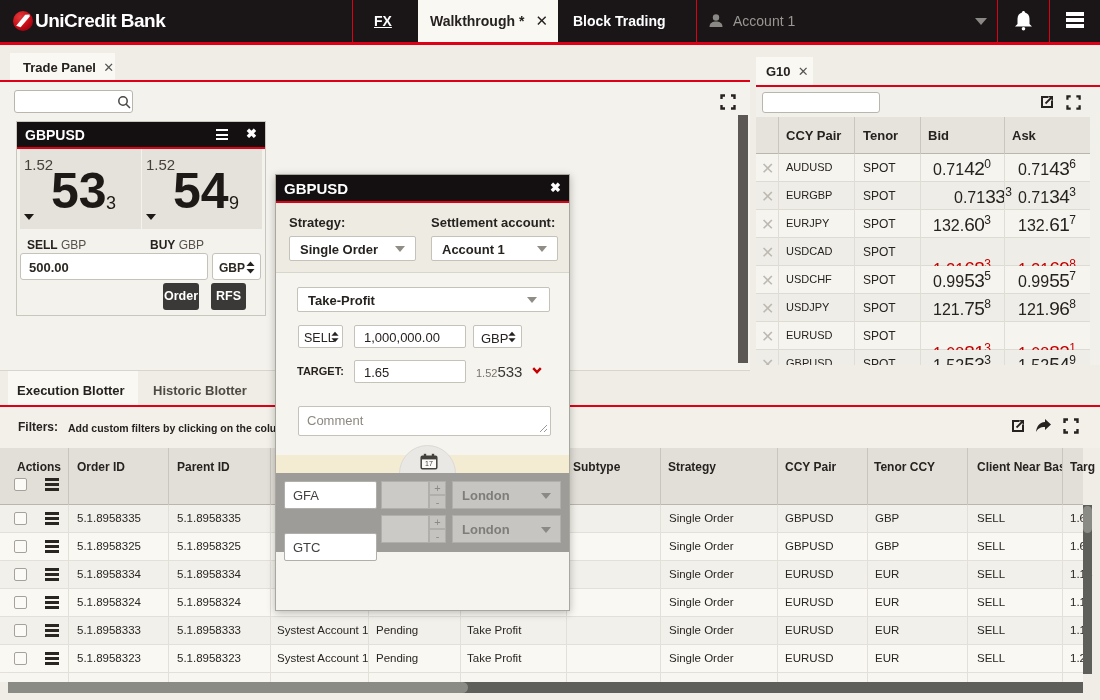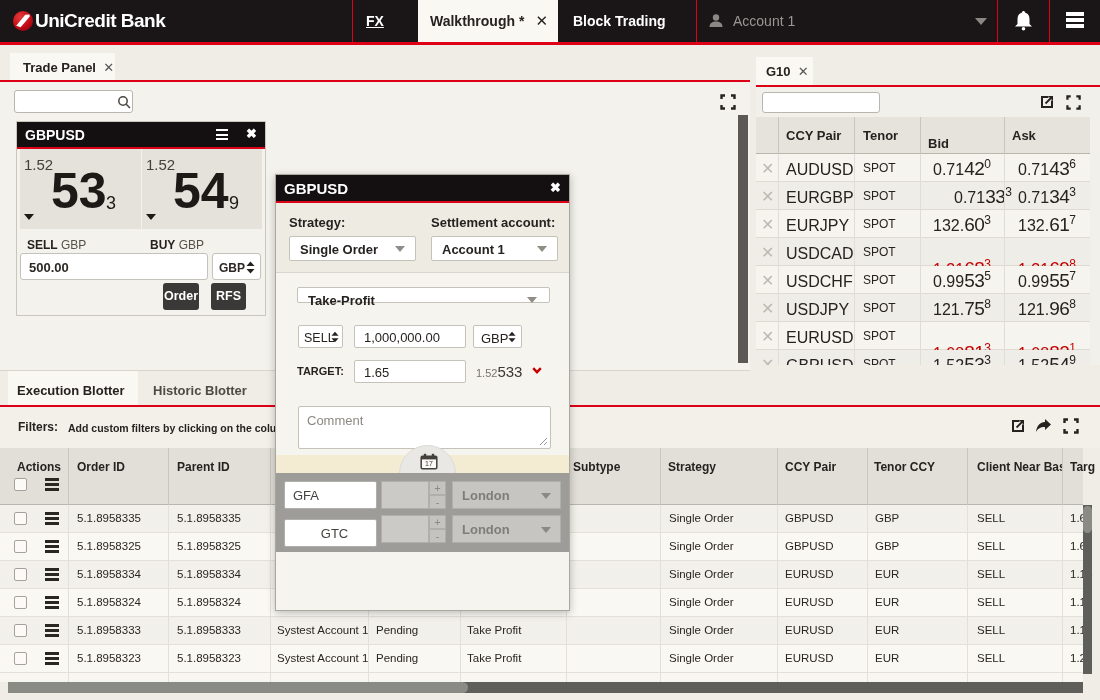--- a/index.html
+++ b/index.html
@@ -44,21 +44,21 @@
 
 #g10tab { left:756px; top:57px; width:57px; height:29px; background:#f9f8f3; font-size:13px; font-weight:bold; color:#262220; line-height:29px; padding-left:10px; }
 #redline-right { left:756px; top:85px; width:344px; height:2px; background:#dd0016; }
 #rightpanel { left:756px; top:87px; width:344px; height:278px; background:#f2f0ea; overflow:hidden; }
 #rsearch { left:6px; top:5px; width:118px; height:21px; }
 #g10table { position:absolute; left:0; top:30px; width:334px; }
 #g10table .hrow { height:37px; background:#e5e3dc; border-bottom:1px solid #b9b6ae; }
 #g10table .hcell { position:absolute; font-size:13px; font-weight:bold; color:#262220; top:11px; }
 .g10row { position:absolute; width:334px; height:28px; border-bottom:1px solid #dedbd3; }
 .g10row .x { position:absolute; left:5px; top:5px; color:#bcb9b2; font-size:16px; }
-.g10row .pair { position:absolute; left:30px; top:7px; font-size:16px; color:#262220; }
+.g10row .pair { position:absolute; left:30px; top:7px; font-size:11px; color:#262220; }
 .g10row .tenor { position:absolute; left:107px; top:7px; font-size:12px; color:#262220; }
 .px { position:absolute; top:4px; white-space:nowrap; color:#262220; text-align:center; }
 .px .s { font-size:16px; vertical-align:baseline; }
 .px .b { font-size:19px; letter-spacing:-0.5px; }
 .px .u { font-size:12px; vertical-align:super; position:relative; top:-1px; }
 .px.red { color:#c40000;margin-top:16px; }
 #exectab { left:8px; top:371px; width:130px; height:34px; background:#f9f8f3; }
 #redline-blot { left:0; top:405px; width:1100px; height:2px; background:#dd0016; }
 #filterrow { left:0; top:407px; width:1100px; height:41px; background:#f2f0e9; }
 #blothead { left:0; top:448px; width:1083px; height:57px; background:#e2dfd8; border-bottom:1px solid #b9b6ae; }
@@ -104,21 +104,21 @@
       <radialGradient id="lg" cx="0.35" cy="0.3" r="0.85">
     <stop offset="0" stop-color="#e23b3b"></stop>
         <stop offset="0.55" stop-color="#c90e17"></stop>
         <stop offset="1" stop-color="#8e0010"></stop>
   </radialGradient>
     </defs>
   <circle cx="10" cy="10" r="10" fill="url(#lg)"></circle>
   <path d="M3.2 14.8 L12.2 3.8 L16.6 3.6 L16.6 5.8 L7.6 16.2 Z" fill="#fff"></path>
 </svg>
 <div class="abs" id="logo-text">UniCredit Bank</div>
-<div class="abs toptab" id="tab-fx" style="padding-left:13px;text-decoration:underline;">FX</div>
+<div class="abs toptab" id="tab-fx" style="padding-left:21px;text-decoration:underline;">FX</div>
 <div class="abs toptab" id="tab-walk" style="padding-left:12px;">Walkthrough *<span style="position:absolute; right:10px; font-weight:normal; font-size:15px;">✕</span></div>
 <div class="abs toptab" id="tab-block" style="padding-left:15px;">Block Trading</div>
 
 <svg class="abs" style="left:708px; top:13px;" width="16" height="16" viewBox="0 0 16 16">
   <circle cx="8" cy="4.5" r="3.2" fill="#8a8884"></circle>
   <path d="M1.5 14 C1.5 9.8 5 8.6 8 8.6 C11 8.6 14.5 9.8 14.5 14 Z" fill="#8a8884"></path>
 </svg>
 <div class="abs" id="acct-label">Account 1</div>
 <div class="abs" style="left:975px; top:18px; width:0; height:0; border-left:6px solid transparent; border-right:6px solid transparent; border-top:7px solid #8a8884;"></div>
 <div class="abs" id="redsep2"></div>
@@ -196,21 +196,21 @@
     <path d="M6.5 9.5 L12 4" fill="none" stroke="#262220" stroke-width="1.8"></path>
     <path d="M9 2 L14 2 L14 7 Z" fill="#262220"></path>
   </svg>
   <svg class="abs" style="left:310px; top:8px;" width="16" height="15" viewBox="0 0 17 16">
     <path d="M1.5 5 L1.5 1.5 L5 1.5 M11 1.5 L14.5 1.5 L14.5 5 M14.5 11 L14.5 14.5 L11 14.5 M5 14.5 L1.5 14.5 L1.5 11" fill="none" stroke="#262220" stroke-width="2.4"></path>
   </svg>
   <div id="g10table">
     <div class="hrow" style="position:relative;">
       <div class="hcell" style="left:30px;">CCY Pair</div>
       <div class="hcell" style="left:107px;">Tenor</div>
-      <div class="hcell" style="left:172px;margin-top:8px;">Bid</div>
+      <div class="hcell" style="left:172px;">Bid</div>
       <div class="hcell" style="left:256px;">Ask</div>
       <div class="vline" style="left:22px; height:37px;"></div>
       <div class="vline" style="left:98px; height:37px;"></div>
       <div class="vline" style="left:164px; height:37px;"></div>
       <div class="vline" style="left:248px; height:37px;"></div>
     </div>
   <div class="g10row" style="top:37px; background:#f6f4ee;">
     <span class="x">✕</span>
         <span class="pair">AUDUSD</span>
         <span class="tenor">SPOT</span>
@@ -555,56 +555,56 @@
       <span class="t">GBPUSD</span>
     <span style="position:absolute; right:8px; top:5px; color:#fff; font-size:13px; font-weight:bold;">✖</span>
   </div>
   <div class="abs" id="mredline"></div>
   <div class="abs" id="msection1">
     <div class="mlabel" style="left:13px; top:12px;">Strategy:</div>
     <div class="mlabel" style="left:155px; top:12px;">Settlement account:</div>
     <div class="msel" style="left:13px; top:33px; width:127px; height:25px; padding:5px 0 0 10px;">Single Order<div class="caret" style="right:10px; top:9px;"></div></div>
     <div class="msel" style="left:155px; top:33px; width:127px; height:25px; padding:5px 0 0 10px;">Account 1<div class="caret" style="right:10px; top:9px;"></div></div>
   </div>
-  <div class="msel" style="left:21px; top:112px; width:253px; height:16px; padding:5px 8px 0 10px;">Take-Profit<div class="caret" style="right:12px; top:9px;"></div></div>
+  <div class="msel" style="left:21px; top:112px; width:253px; height:25px; padding:5px 8px 0 10px;">Take-Profit<div class="caret" style="right:12px; top:9px;"></div></div>
   <div class="msel" style="left:22px; top:150px; width:45px; height:23px; padding:5px 0 0 5px; font-size:12.5px; font-weight:normal;">SELL<svg style="position:absolute; right:3px; top:5px;" width="8" height="12" viewBox="0 0 9 13">
         <path d="M0.5 5 L4.5 0.5 L8.5 5 Z" fill="#262220"></path>
         <path d="M0.5 8 L4.5 12.5 L8.5 8 Z" fill="#262220"></path>
       </svg></div>
   <div class="msel" style="left:78px; top:150px; width:112px; height:23px; padding:4px 0 0 9px; font-weight:normal;">1,000,000.00</div>
   <div class="msel" style="left:197px; top:150px; width:49px; height:23px; padding:5px 0 0 7px; font-weight:normal;">GBP<svg style="position:absolute; right:5px; top:5px;" width="8" height="12" viewBox="0 0 9 13">
         <path d="M0.5 5 L4.5 0.5 L8.5 5 Z" fill="#262220"></path>
         <path d="M0.5 8 L4.5 12.5 L8.5 8 Z" fill="#262220"></path>
       </svg></div>
   <div class="mlabel" style="left:21px; top:190px; font-size:11px;">TARGET:</div>
   <div class="msel" style="left:78px; top:185px; width:112px; height:23px; padding:4px 0 0 9px; font-weight:normal;">1.65</div>
   <div style="position:absolute; left:200px; top:188px; white-space:nowrap;"><span style="font-size:11px; color:#77736c;">1.52</span><span style="font-size:15px; color:#3a3631;">533</span></div>
   <svg style="position:absolute; right:27px; top:192px;" width="10" height="7" viewBox="0 0 10 7">
       <path d="M1.2 1.2 L5 5.2 L8.8 1.2" fill="none" stroke="#c40000" stroke-width="2.4"></path>
     </svg>
-  <div style="position:absolute; left:22px; top:231px; width:253px; height:43px; background:#fff; border:1px solid #c5c2ba; border-radius:2px;">
+  <div style="position:absolute; left:22px; top:231px; width:253px; height:30px; background:#fff; border:1px solid #c5c2ba; border-radius:2px;">
     <span style="position:absolute; left:8px; top:6px; font-size:13px; color:#8d8981;">Comment</span>
     <svg style="position:absolute; right:2px; bottom:2px;" width="9" height="9" viewBox="0 0 9 9">
         <path d="M8 1 L1 8 M8 5 L5 8" stroke="#999" stroke-width="1" fill="none"></path>
       </svg>
   </div>
   <div class="abs" id="tanstrip"></div>
   <div class="abs" id="calcircle"></div>
   <svg class="abs" style="left:144px; top:278px;" width="18" height="17" viewBox="0 0 18 17">
     <rect x="1.2" y="3.2" width="15.6" height="12.6" rx="1.2" fill="#fbfaf8" stroke="#44403b" stroke-width="1.5"></rect>
     <rect x="1.2" y="3.2" width="15.6" height="3.2" fill="#44403b"></rect>
     <rect x="3.8" y="0.8" width="2.4" height="4" fill="#44403b"></rect>
     <rect x="11.8" y="0.8" width="2.4" height="4" fill="#44403b"></rect>
     <text x="9" y="13.2" font-size="7" fill="#44403b" text-anchor="middle" font-family="Liberation Sans">17</text>
   </svg>
   <div class="abs" id="greypanel">
     <div class="ginput" style="top:8px;">GFA</div>
     <div class="gnum" style="top:8px;"></div>
     <div class="gplus" style="top:8px;">+</div>
     <div class="gplus" style="top:22px;">-</div>
     <div class="gsel" style="top:8px;">London<div class="caret" style="right:9px; top:11px; border-top-color:#8a8985;"></div></div>
-    <div class="ginput" style="top:46px;text-align:center;">GTC</div>
+    <div class="ginput" style="top:60px;">GTC</div>
     <div class="gnum" style="top:42px;"></div>
     <div class="gplus" style="top:42px;">+</div>
     <div class="gplus" style="top:56px;">-</div>
     <div class="gsel" style="top:42px;">London<div class="caret" style="right:9px; top:11px; border-top-color:#8a8985;"></div></div>
   </div>
 </div>
 
 </body></html>

